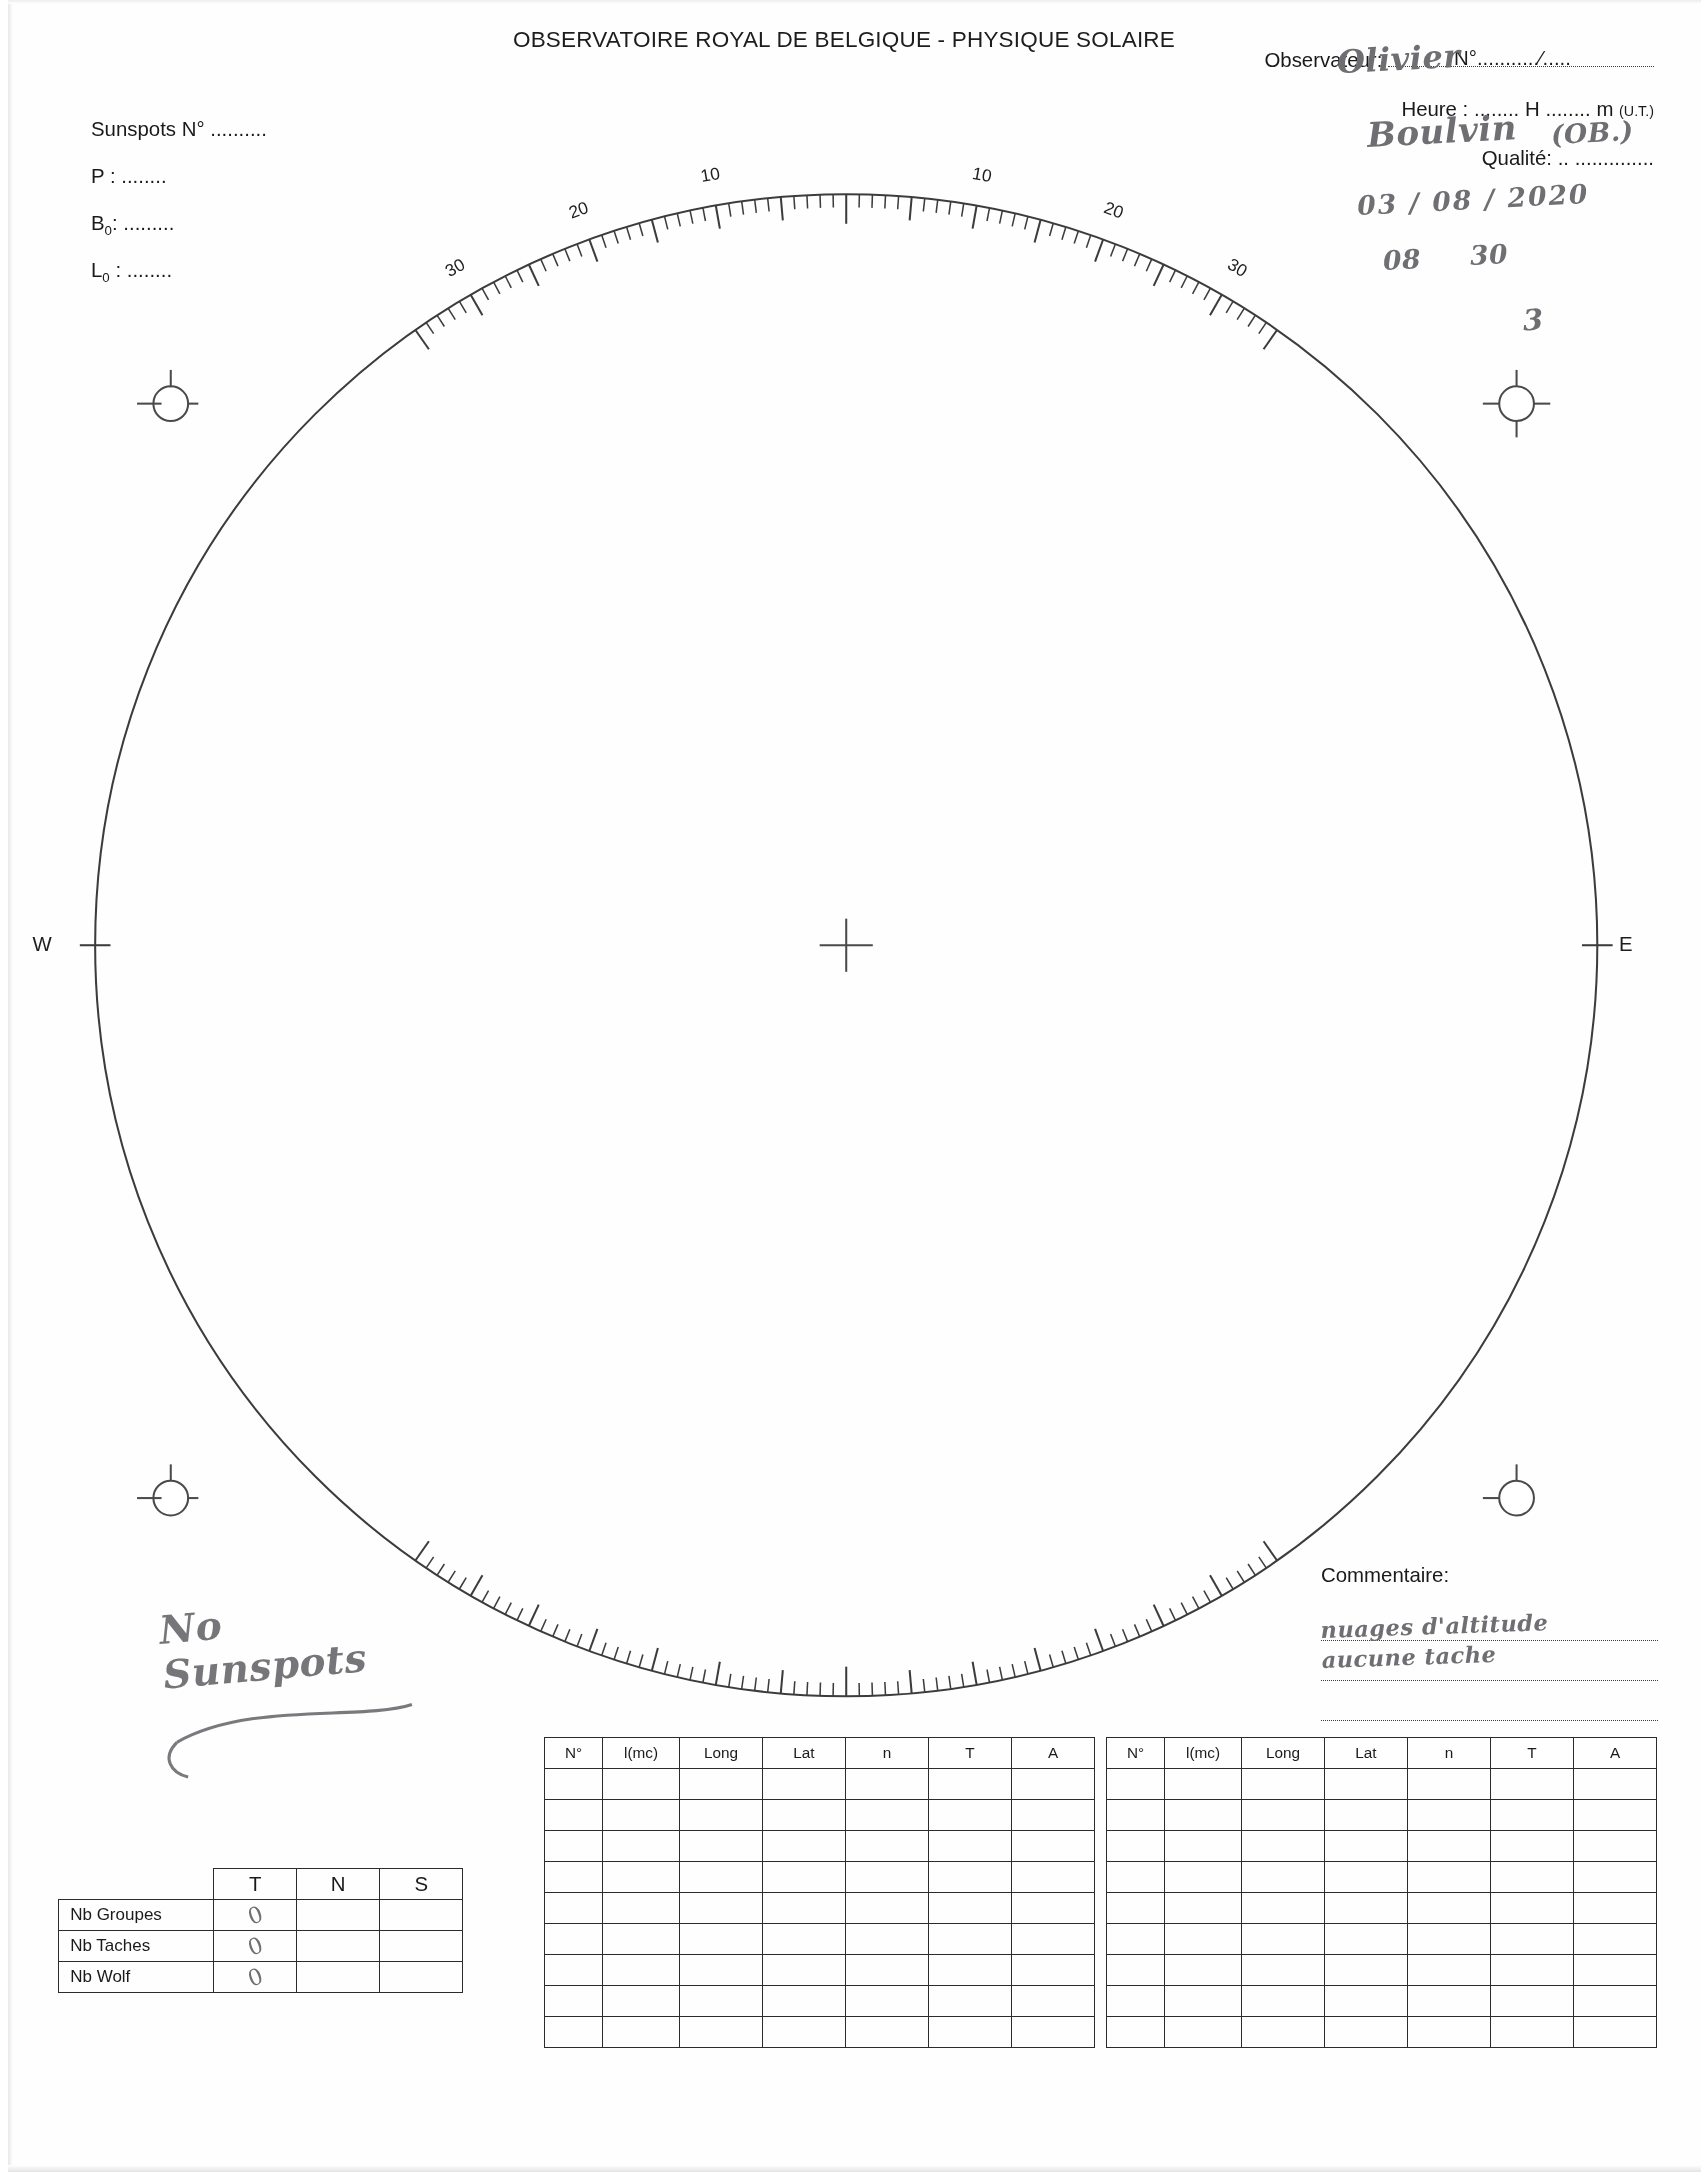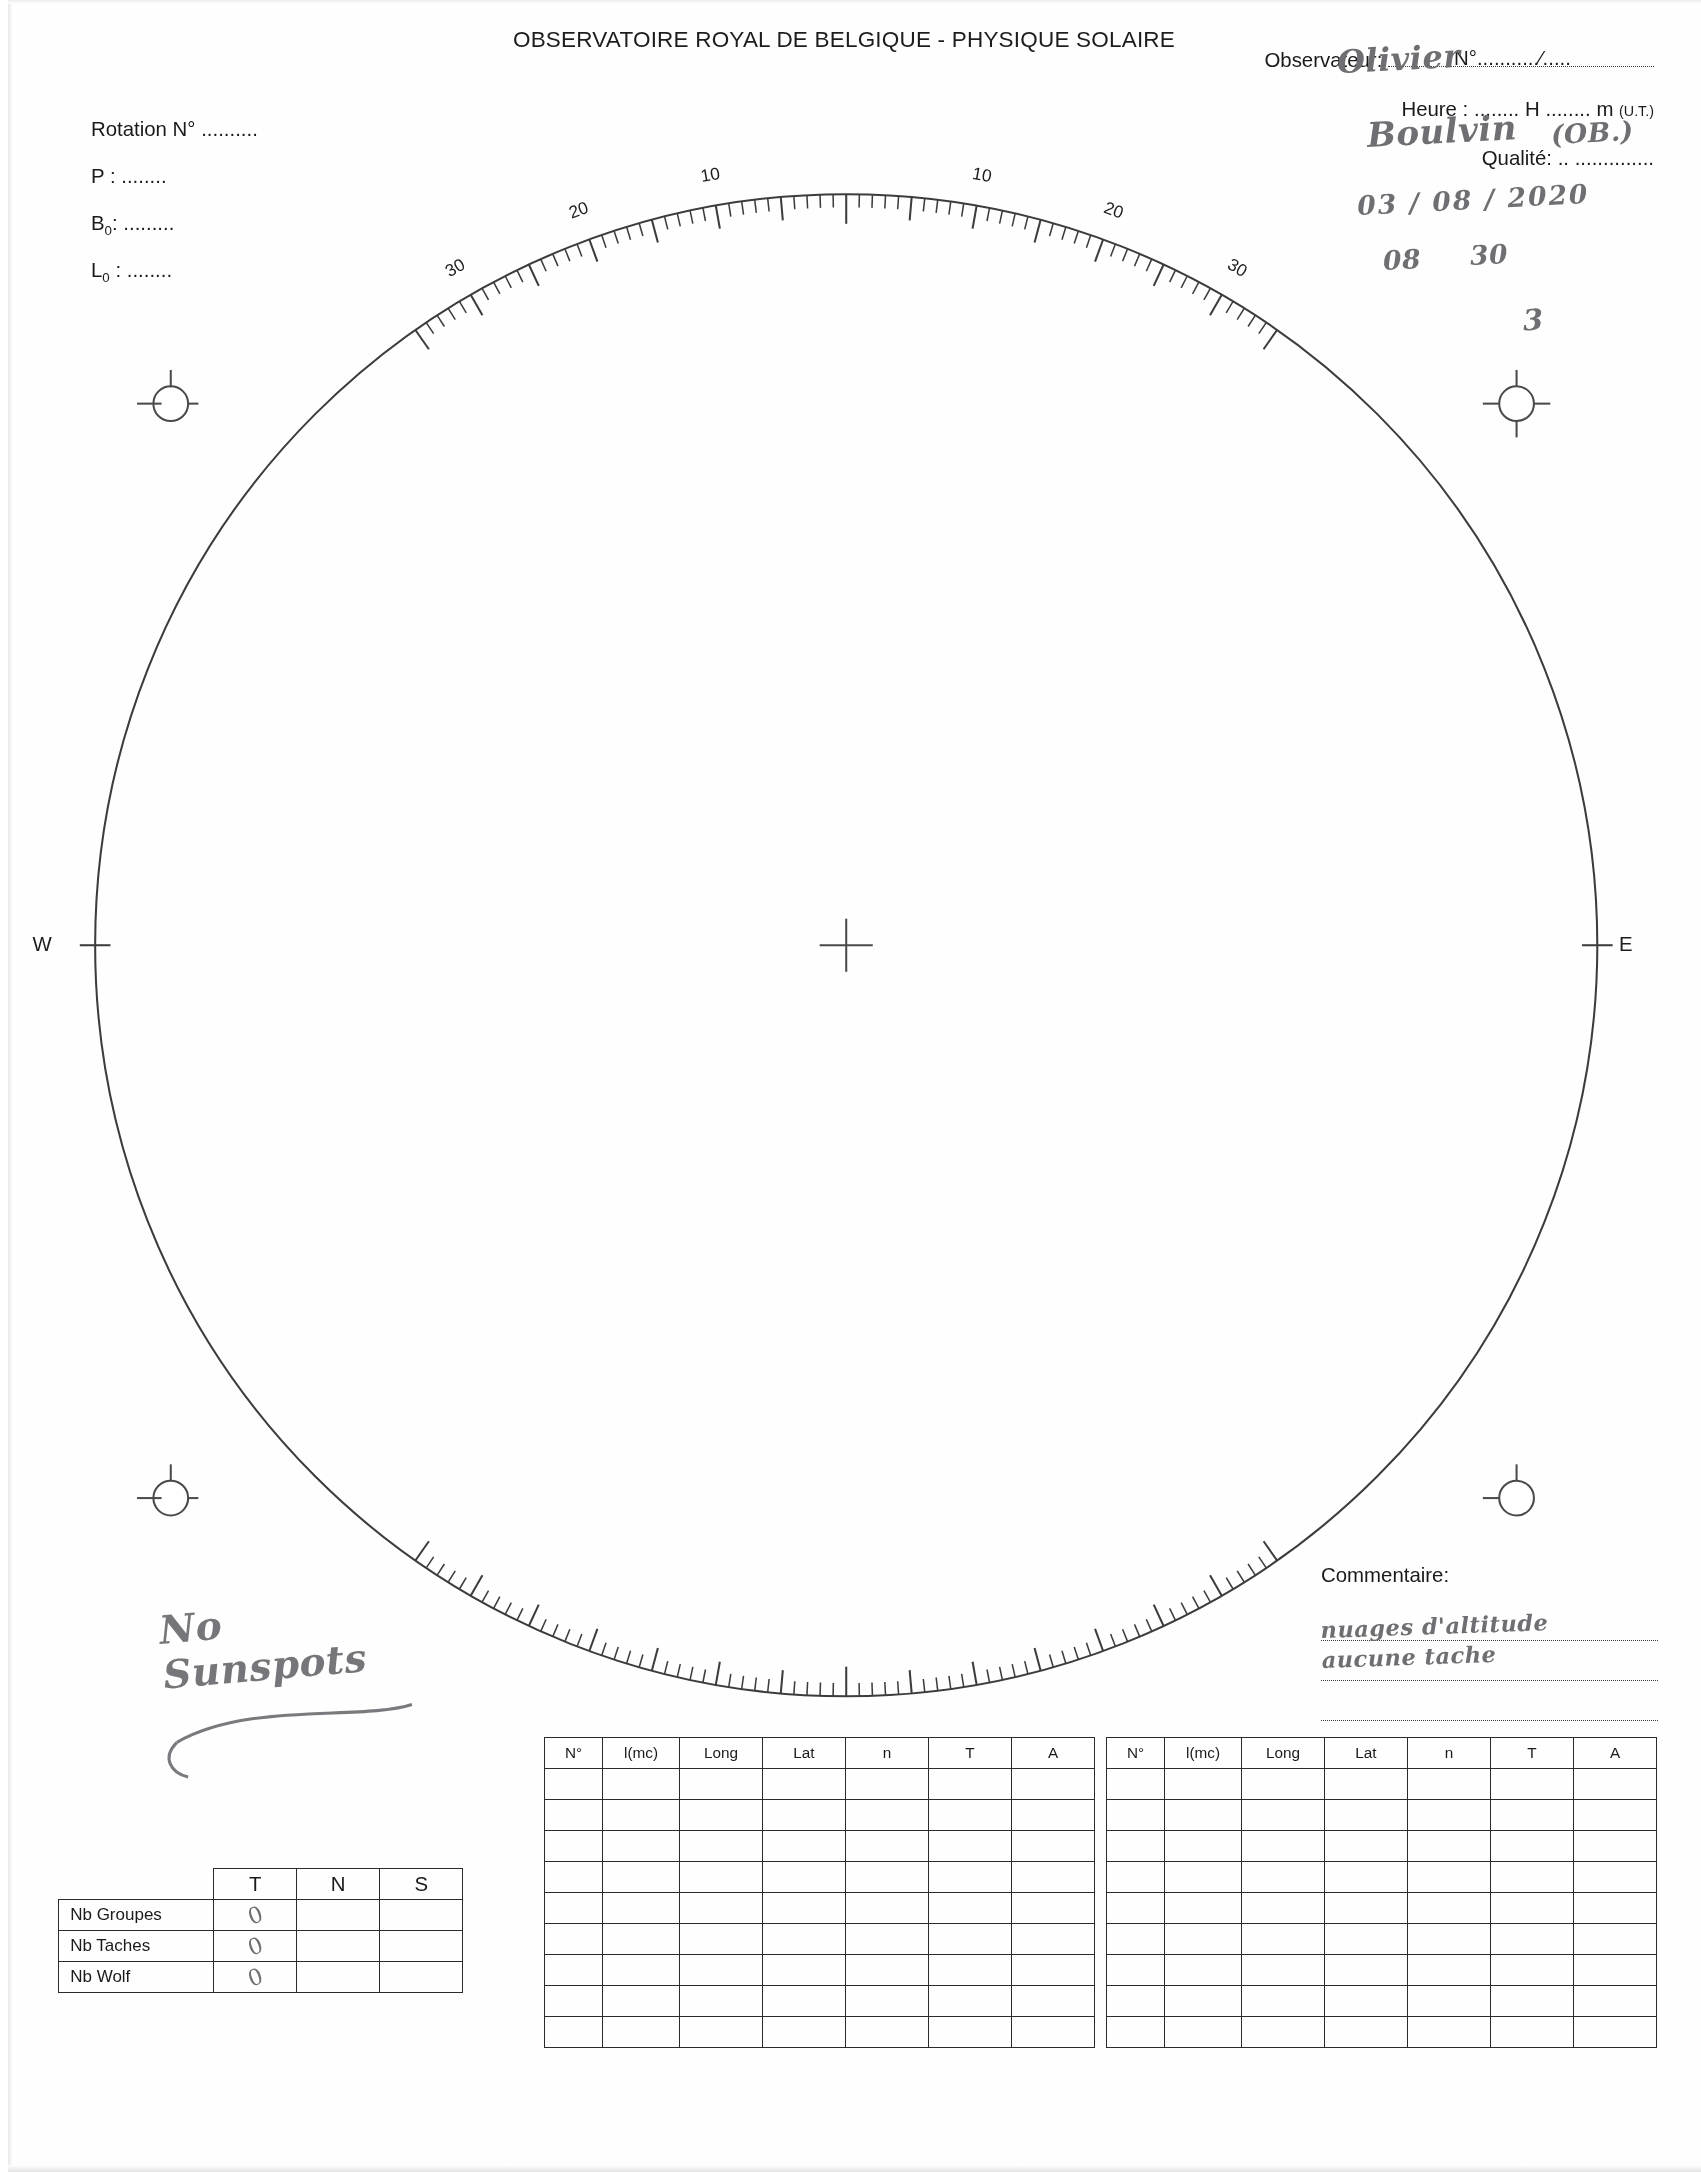--- a/index.html
+++ b/index.html
@@ -255,21 +255,21 @@
   <div class="scan-edge-top"></div>
   <div class="scan-edge-bottom"></div>
 
   <div class="title-block">
     <div class="title-line">OBSERVATOIRE ROYAL DE BELGIQUE - PHYSIQUE SOLAIRE</div>
   </div>
 
   <div style="position:absolute; left:1446px; top:47px; font-size:20.4px; white-space:nowrap;">N°...........⁄.....</div>
 
   <div class="params">
-    <div class="param-row">Rotation N° ..........</div>
+    <div class="param-row">Sunspots N° ..........</div>
     <div class="param-row">P : ........</div>
     <div class="param-row">
       <span>B</span><span class="sub0">0</span><span>: .........</span>
     </div>
     <div class="param-row">
       <span>L</span><span class="sub0">0</span><span> : ........</span>
     </div>
   </div>
 
   <div class="obs-block">

